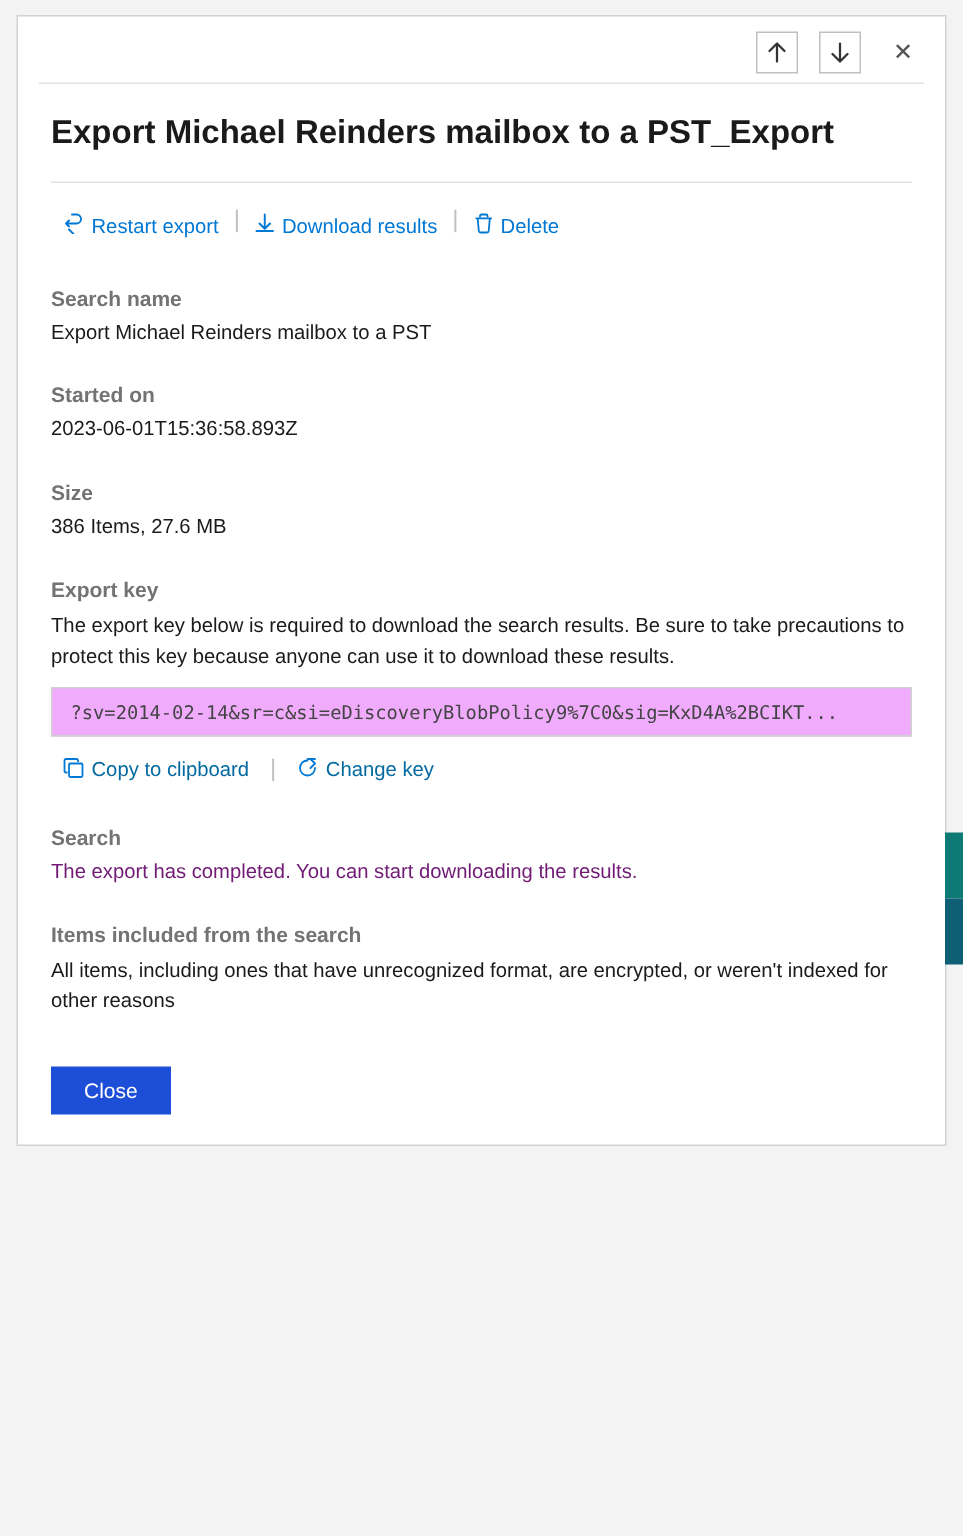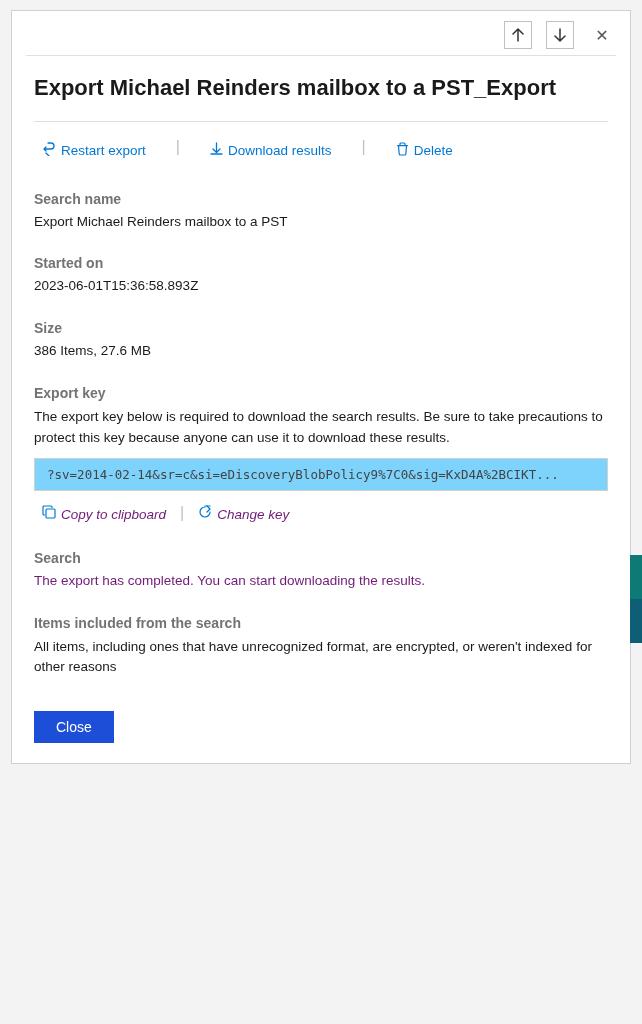--- a/index.html
+++ b/index.html
@@ -73,21 +73,21 @@
 
     .divider {
       border: none;
       border-top: 1px solid #e0e0e0;
       margin-bottom: 16px;
     }
 
     .action-bar {
       display: flex;
       align-items: flex-start;
-      gap: 20px;
+      gap: 0;
       margin-bottom: 28px;
       flex-wrap: wrap;
     }
 
     .action-btn {
       background: none;
       border: none;
       cursor: pointer;
       color: #0078d4;
       font-size: 13.5px;
@@ -126,47 +126,46 @@
     }
 
     .export-key-desc {
       font-size: 13.5px;
       color: #1a1a1a;
       line-height: 1.5;
       margin-bottom: 10px;
     }
 
     .export-key-box {
-      background: #7dd3fc;
+      background: #f0abfc;
       border: 1px solid #d0d0d0;
       padding: 8px 12px;
       font-size: 12.5px;
       color: #444;
       word-break: break-all;
       margin-bottom: 10px;
       font-family: 'Consolas', monospace;
     }
 
     .key-actions {
       display: flex;
       align-items: center;
       gap: 4px;
     }
 
     .key-action-btn {
       background: none;
       border: none;
       cursor: pointer;
-      color: #701a75;
-      font-size: 13.5px;
-      display: flex;
-      align-items: flex-end;
+      color: #0369a1;
+      font-size: 13.5px;
+      display: flex;
+      align-items: flex-start;
       gap: 5px;
       padding: 4px 8px;
-      font-style: italic;
     }
 
     .status-text {
       font-size: 13.5px;
       color: #701a75;
       line-height: 1.4;
     }
 
     .items-included-text {
       font-size: 13.5px;

